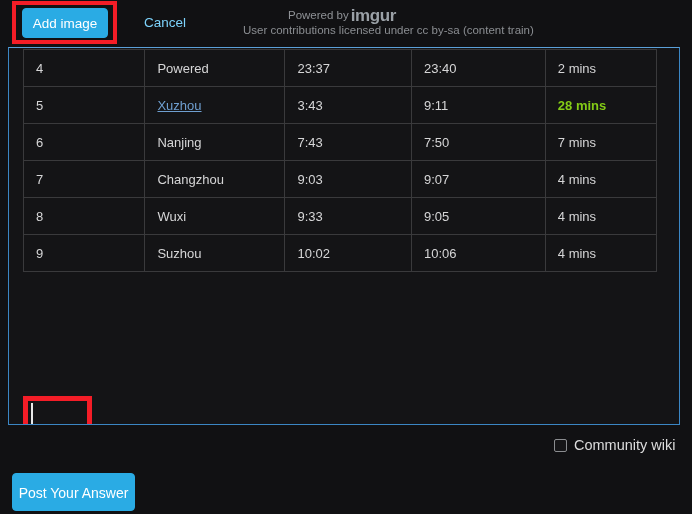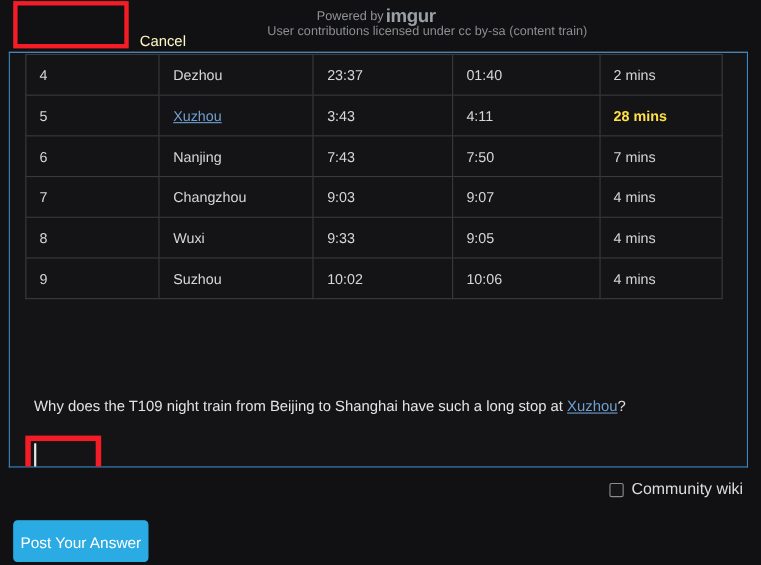--- a/index.html
+++ b/index.html
@@ -47,25 +47,24 @@
     font-size: 13.5px;
     line-height: 30px;
     text-align: center;
     box-sizing: border-box;
     padding: 0;
     cursor: pointer;
   }
 
   .cancel-link {
     position: absolute;
-    left: 127px; top: 15px;
-    color: #fef9c3;
+    left: 144px; top: 15px;
+    color: #7dd3fc;
     font-size: 13.5px;
     cursor: pointer;
-    margin-top: 15px;
   }
 
   .imgur-block {
     position: absolute;
     left: 243px; top: 8px;
     color: #8f9296;
     font-size: 11.5px;
     line-height: 14px;
   }
   .imgur-line1 { white-space: nowrap; margin-left: 45px; }
@@ -106,21 +105,21 @@
     height: 18px;
     vertical-align: middle;
     white-space: nowrap;
   }
   .col-no    { width: 118px; }
   .col-stn   { width: 136px; }
   .col-arr   { width: 123px; }
   .col-dep   { width: 130px; }
   .col-stop  { width: 108px; }
 
-  .stops-table td.bold { font-weight: bold; color: #fde047; }
+  .stops-table td.bold { font-weight: bold; color: #84cc16; }
 
   .cell-link {
     color: #6f9fd0;
     text-decoration: underline;
     cursor: pointer;
   }
 
   
   .question-line {
     position: absolute;
@@ -196,20 +195,21 @@
 </style>
 </head>
 <body>
 
 <div id="root">
 
   <div class="toolbar">
 
     <div class="add-image-highlight"></div>
 
+    <button class="add-image-btn">Add image</button>
 
     <span class="cancel-link">Cancel</span>
 
     <div class="imgur-block">
       <div class="imgur-line1">
         <span>Powered by</span><span class="imgur-logo">imgur</span>
       </div>
       <div class="imgur-line2">User contributions licensed under cc by-sa (content train)</div>
     </div>
   </div>
@@ -220,30 +220,30 @@
       <colgroup>
         <col class="col-no">
           <col class="col-stn">
           <col class="col-arr">
           <col class="col-dep">
           <col class="col-stop">
       </colgroup>
       <tbody id="stops-body">
           <tr>
             <td>4</td>
-            <td>Dezhou</td>
+            <td>Powered</td>
             <td>23:37</td>
-            <td>01:40</td>
+            <td>23:40</td>
             <td>2 mins</td>
           </tr>
           <tr>
             <td>5</td>
             <td><span class="cell-link">Xuzhou</span></td>
             <td>3:43</td>
-            <td>4:11</td>
+            <td>9:11</td>
             <td class="bold">28 mins</td>
           </tr>
           <tr>
             <td>6</td>
             <td>Nanjing</td>
             <td>7:43</td>
             <td>7:50</td>
             <td>7 mins</td>
           </tr>
           <tr>
@@ -263,23 +263,20 @@
           <tr>
             <td>9</td>
             <td>Suzhou</td>
             <td>10:02</td>
             <td>10:06</td>
             <td>4 mins</td>
           </tr>
         </tbody>
     </table>
 
-    <div class="question-line">
-      <span>Why does the T109 night train from Beijing to Shanghai have such a long stop at </span><span class="q-link">Xuzhou</span><span>?</span>
-    </div>
 
     <div class="answer-highlight"></div>
     <div class="answer-caret"></div>
 
   </div>
 
   <div class="wiki-row">
     <div class="wiki-checkbox"></div>
     <span class="wiki-label">Community wiki</span>
   </div>

